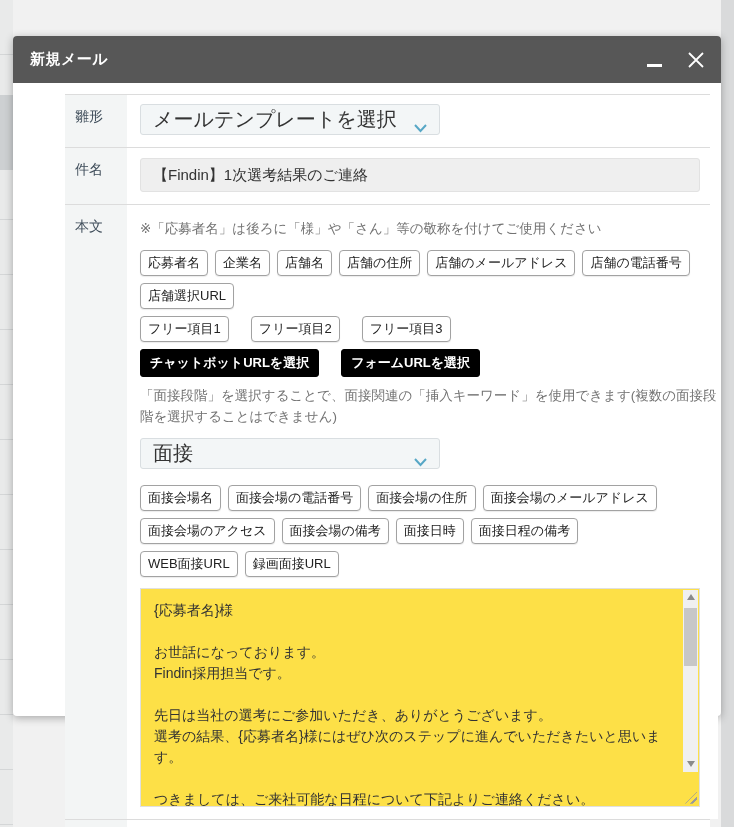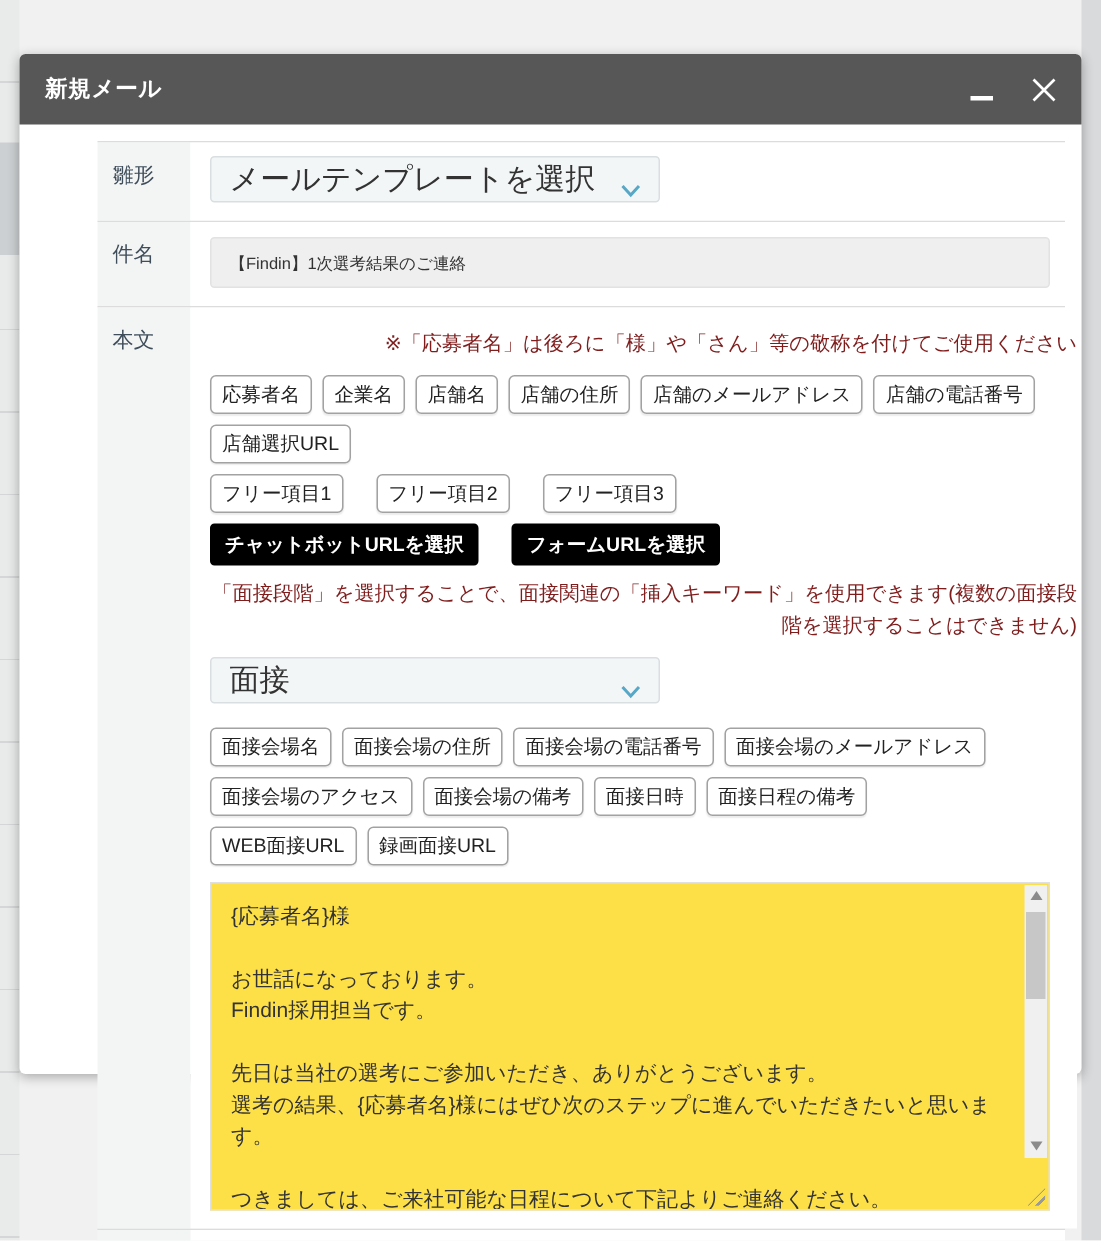--- a/index.html
+++ b/index.html
@@ -43,23 +43,23 @@
   }
   .fcontent { flex:1; padding:9px 0 12px 13px; background:#fff; }
   
   .select {
     width:300px; height:31px; background:#f3f6f7; border:1px solid #d9dee1; border-radius:3px;
     display:flex; align-items:center; padding:0 12px; font-size:20px; color:#333; cursor:pointer;
   }
   .select .chev { margin-left:auto; width:13px; height:9px; }
   .input-box {
     width:560px; height:34px; background:#efefef; border:1px solid #e2e2e2; border-radius:3px;
-    font-size:11px; color:#333; padding:0 12px; font-family:inherit;
-  }
-  .note-red { color:#7f1d1d; font-size:13.5px; line-height:1.55; margin:3px 0 10px; width:578px;text-align:right; }
+    font-size:15px; color:#333; padding:0 12px; font-family:inherit;
+  }
+  .note-red { color:#737373; font-size:13.5px; line-height:1.55; margin:3px 0 10px; width:578px; }
   .tag-row { display:flex; flex-wrap:wrap; gap:7px; margin-bottom:7px; width:578px; }
   .tag-group { display:flex; flex-wrap:wrap; gap:22px; }
   .tag {
     display:inline-block; background:#fff; border:1px solid #a2a2a2; border-radius:4px;
     padding:3px 7px; font-size:13px; color:#222; cursor:pointer; box-shadow:0 1px 1px rgba(0,0,0,.08);
   }
   .tag-black {
     display:inline-block; background:#000; color:#fff; border:1px solid #000; border-radius:3px;
     padding:4px 9px; font-size:13px; font-weight:bold; cursor:pointer;
   }
@@ -161,22 +161,22 @@
           <span>面接</span>
           <span class="chev">
             <svg width="13" height="9" viewBox="0 0 13 9">
                 <polyline points="1,1 6.5,7 12,1" fill="none" stroke="#57a7c6" stroke-width="2"></polyline>
               </svg>
           </span>
         </div>
 
         <div class="tag-row">
             <span class="tag">面接会場名</span>
+            <span class="tag">面接会場の電話番号</span>
             <span class="tag">面接会場の住所</span>
-            <span class="tag">面接会場の電話番号</span>
             <span class="tag">面接会場のメールアドレス</span>
           </div>
         <div class="tag-row">
             <span class="tag">面接会場のアクセス</span>
             <span class="tag">面接会場の備考</span>
             <span class="tag">面接日時</span>
             <span class="tag">面接日程の備考</span>
           </div>
         <div class="tag-row">
             <span class="tag">WEB面接URL</span>

